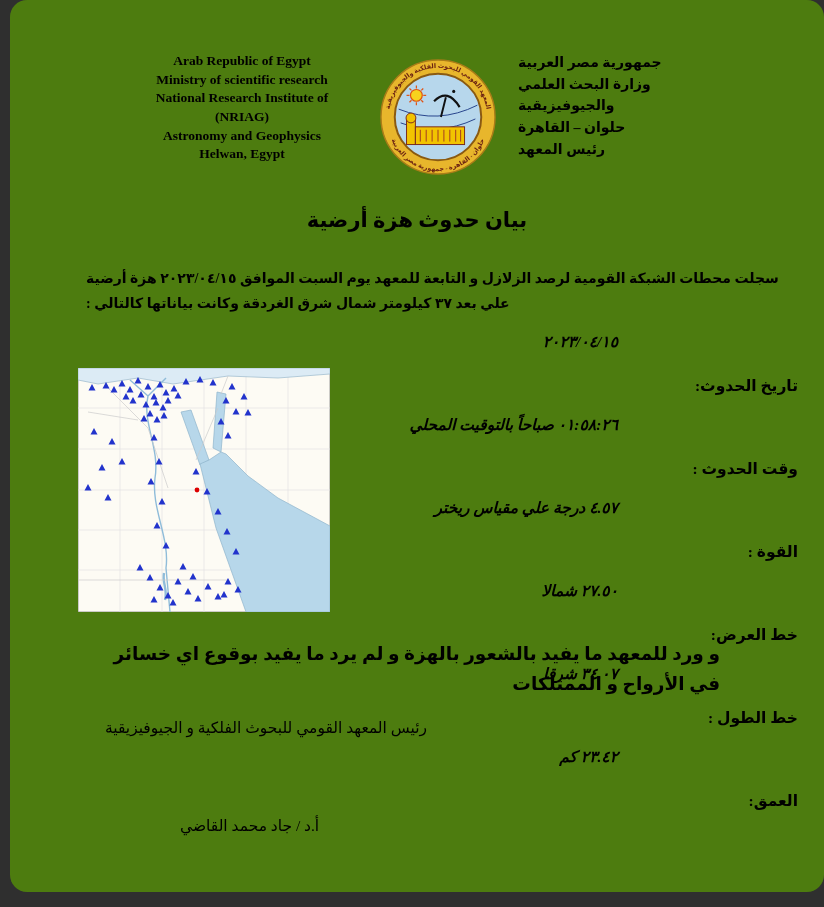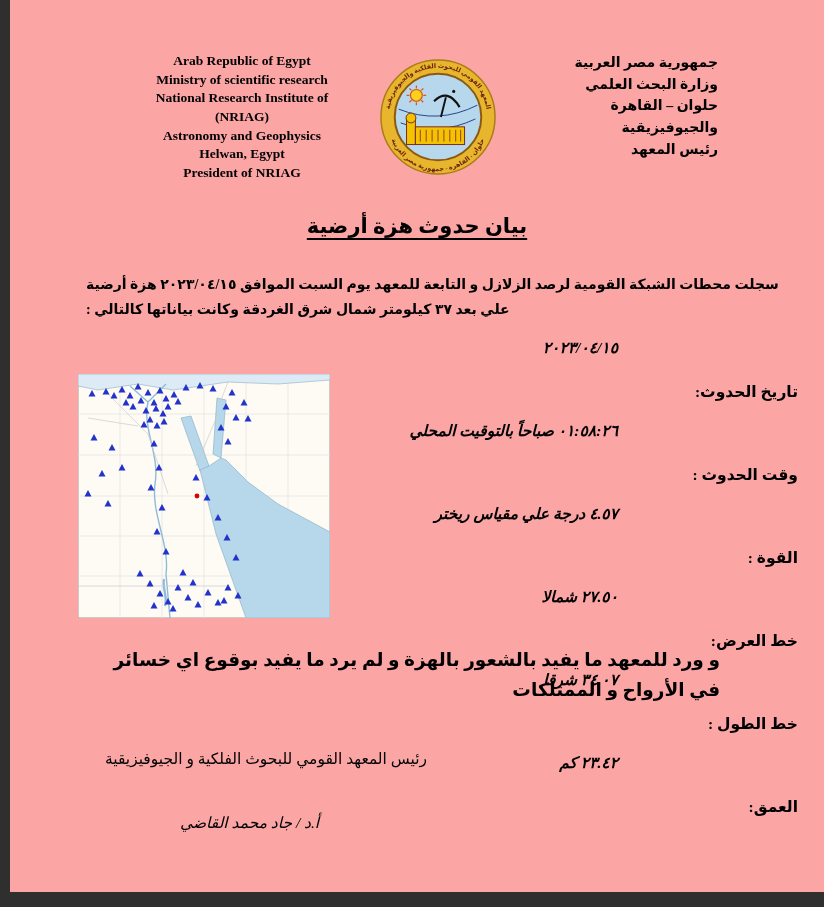--- a/index.html
+++ b/index.html
@@ -2,61 +2,60 @@
 <html><head>
 <meta charset="utf-8">
 <style>
   html,body{margin:0;padding:0;}
   body{
     width:824px;height:907px;background:#2f2f2f;overflow:hidden;
     font-family:"Liberation Serif","DejaVu Sans",serif;color:#000;
     position:relative;
   }
   .page{
-    position:absolute;left:10px;top:0;width:814px;height:892px;background:#fca5a5;
+    position:absolute;left:10px;top:0;width:814px;height:892px;background:#4d7c0f;border-radius:17px;
   }
   
   .header{display:flex;justify-content:space-between;align-items:flex-start;padding:52px 106px 0 116px;}
   .hdr-en{width:232px;text-align:center;font-size:13.5px;font-weight:600;line-height:1.38;}
-  .hdr-ar{width:200px;text-align:right;font-size:14px;font-weight:600;line-height:1.55;direction:rtl;}
+  .hdr-ar{width:200px;text-align:left;font-size:14px;font-weight:600;line-height:1.55;direction:rtl;}
   .logo-wrap{width:118px;height:118px;margin-top:6px;flex:0 0 auto;}
   
   .title{margin-top:32px;text-align:center;font-size:21px;font-weight:bold;}
-  .title span{text-decoration:underline;text-underline-offset:5px;}
+  .title span{text-underline-offset:5px;}
   
   .intro{margin:34px 20px 0 76px;direction:rtl;text-align:left;font-size:14px;font-weight:bold;line-height:1.75;}
   
   .data-section{position:relative;margin-top:14px;height:290px;}
   .map-frame{position:absolute;left:68px;top:38px;width:252px;height:244px;}
   .map-frame svg{display:block;}
   .fields{margin:0 26px 0 360px;direction:rtl;font-size:15.5px;font-weight:bold;}
   .field-row{display:flex;margin-bottom:15px;line-height:24px;}
   .field-label{width:122px;flex:0 0 auto;margin-top:44px;}
   .field-value{margin-right:58px;white-space:nowrap;font-style:italic;}
   
   .closing{margin:20px 20px 0 95px;width:615px;direction:rtl;text-align:right;
            font-size:18.5px;font-weight:bold;line-height:1.6;}
   
-  .sig-title{margin:44px 0 0 95px;direction:rtl;text-align:left;font-size:15.5px;width:fit-content;}
-  .sig-name{margin:46px 0 0 170px;direction:rtl;text-align:right;font-size:15.5px;width:fit-content;font-style:italic;}
+  .sig-title{margin:20px 0 0 95px;direction:rtl;text-align:left;font-size:15.5px;width:fit-content;}
+  .sig-name{margin:80px 0 0 170px;direction:rtl;text-align:right;font-size:15.5px;width:fit-content;}
 </style>
 </head>
 <body>
 
 <div class="page">
 
   <div class="header">
     <div class="hdr-en">
       <div>Arab Republic of Egypt</div>
       <div>Ministry of scientific research</div>
       <div>National Research Institute of</div>
       <div>(NRIAG)</div>
       <div>Astronomy and Geophysics</div>
       <div>Helwan, Egypt</div>
-      <div>President of NRIAG</div>
     </div>
 
     <div class="logo-wrap">
       <svg width="118" height="118" viewBox="-60 -60 120 120">
         <circle cx="0" cy="0" r="58" fill="#e8b62c" stroke="#a97c18" stroke-width="1.5"></circle>
         <circle cx="0" cy="0" r="44" fill="#b7d7ec" stroke="#8a5a12" stroke-width="2"></circle>
         <defs>
           <path id="arcTop" d="M -50,0 A 50,50 0 0 1 50,0"></path>
           <path id="arcBottom" d="M -51,4 A 51,51 0 0 0 51,4"></path>
         </defs>
@@ -104,22 +103,22 @@
             <line x1="18" y1="13" x2="18" y2="25"></line>
               <line x1="23" y1="13" x2="23" y2="25"></line>
           </g>
         </g>
       </svg>
     </div>
 
     <div class="hdr-ar">
       <div>جمهورية مصر العربية</div>
       <div>وزارة البحث العلمي</div>
+      <div>والجيوفيزيقية</div>
       <div>حلوان – القاهرة</div>
-      <div>والجيوفيزيقية</div>
       <div>رئيس المعهد</div>
     </div>
   </div>
 
   <div class="title">
     <span>بيان حدوث هزة أرضية</span>
   </div>
 
   <p class="intro">سجلت محطات الشبكة القومية لرصد الزلازل و التابعة للمعهد  يوم السبت الموافق ٢٠٢٣/٠٤/١٥ هزة أرضية علي بعد ٣٧ كيلومتر  شمال شرق الغردقة وكانت بياناتها كالتالي :</p>
 

